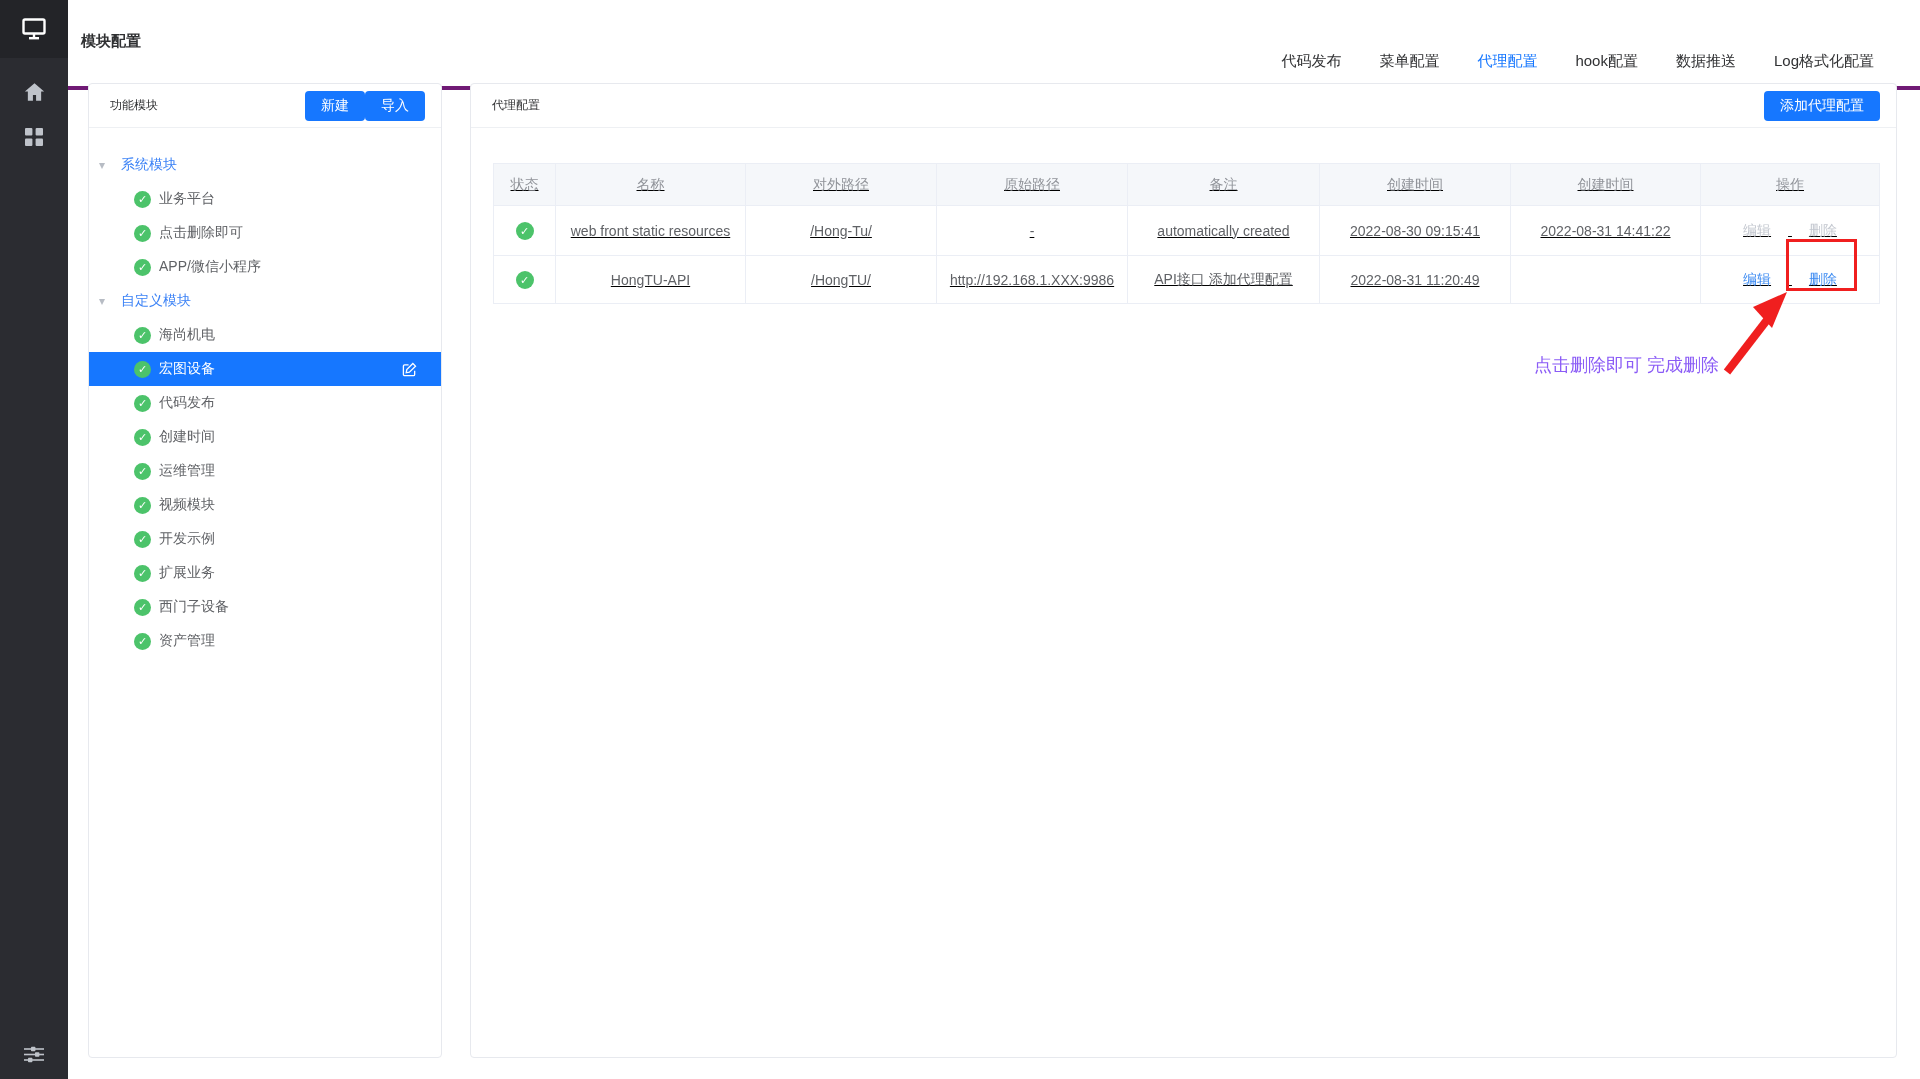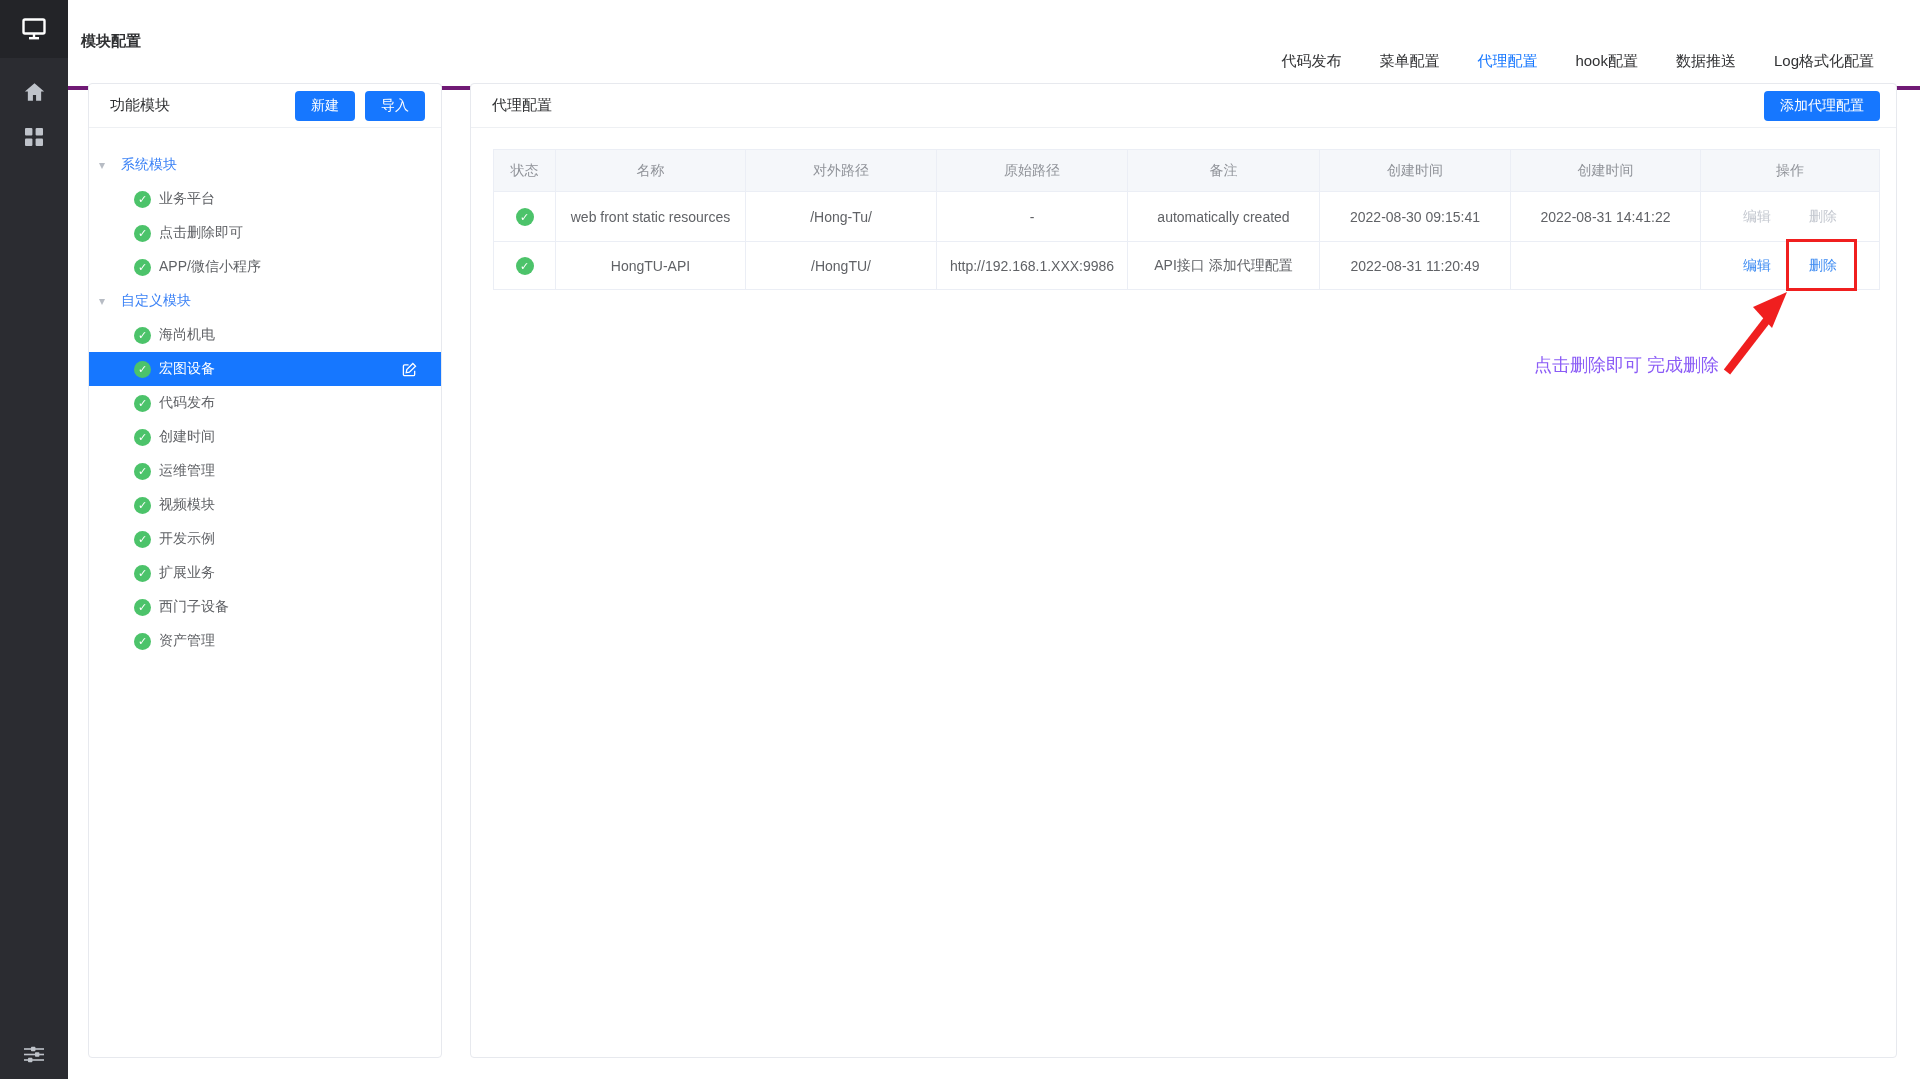--- a/index.html
+++ b/index.html
@@ -21,40 +21,40 @@
   .tabs { margin-left:auto; display:flex; height:58px; padding-right:36px; }
   .tab { display:flex; align-items:center; height:100%; padding:0 10px; margin-left:18px; font-size:15px;
          color:#303133; cursor:pointer; border-bottom:3px solid transparent; border-top:3px solid transparent; }
   .tab.active { color:#1677ff; border-bottom-color:#1677ff; }
 
   
   .panel { position:absolute; background:#fff; border:1px solid #e7e9ee; border-radius:4px; }
   .module-panel { left:88px; top:83px; width:354px; height:975px; }
   .main-panel  { left:470px; top:83px; width:1427px; height:975px; }
   .panel-head { height:44px; display:flex; align-items:center; border-bottom:1px solid #eef0f3; padding:0 16px 0 21px; }
-  .panel-title { font-size:15px; color:#303133; font-weight:500; }
-  .head-buttons { margin-left:auto; display:flex; gap:10px; }
+  .panel-title { font-size:12px; color:#303133; font-weight:500; }
+  .head-buttons { margin-left:auto; display:flex; }
   .btn { height:30px; padding:0 16px; background:#1677ff; color:#fff; font-size:14px; border:none;
          border-radius:4px; cursor:pointer; font-family:inherit; }
 
   
   .tree { padding-top:20px; font-size:14px; color:#606266; }
   .tree-group { height:34px; display:flex; align-items:center; padding-left:10px; cursor:pointer; }
   .caret { width:10px; font-size:12px; color:#b7bcc4; }
   .tree-group-label { margin-left:12px; color:#3b82f6; }
   .tree-item { height:34px; display:flex; align-items:center; padding-left:45px; cursor:pointer; }
   .check { flex:0 0 17px; width:17px; height:17px; border-radius:50%; background:#4cc36a; color:#fff;
            font-size:11px; line-height:17px; text-align:center; }
   .tree-item-label { margin-left:8px; }
   .tree-item.selected { background:#1677ff; color:#fff; }
   .tree-item.selected .tree-item-label { color:#fff; }
   .row-edit-icon { margin-left:auto; margin-right:24px; display:flex; align-items:center; cursor:pointer; }
 
   
-  .table-wrap { position:absolute; left:22px; top:65px; }
+  .table-wrap { position:absolute; left:22px; top:79px;text-decoration:underline; }
   table { border-collapse:collapse; table-layout:fixed; }
   th, td { border:1px solid #ebeef5; text-align:center; font-size:14px; font-weight:400; }
   th { height:42px; background:#f5f7fa; color:#909399; }
   td { color:#606266; background:#fff; }
   tr.r0 td { height:50px; }
   tr.r1 td { height:48px; }
   .status-ok { display:inline-block; width:18px; height:18px; border-radius:50%; background:#4cc36a;
                color:#fff; font-size:11px; line-height:18px; }
   .link { color:#3d8bf2; margin:0 17px; cursor:pointer; }
   .link.disabled { color:#c3c7cf; cursor:default; }

